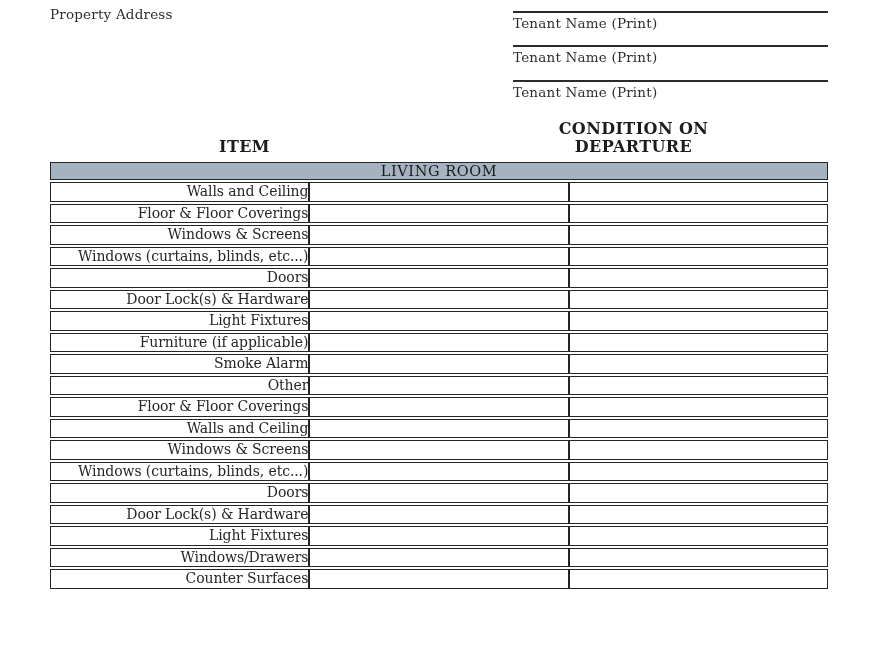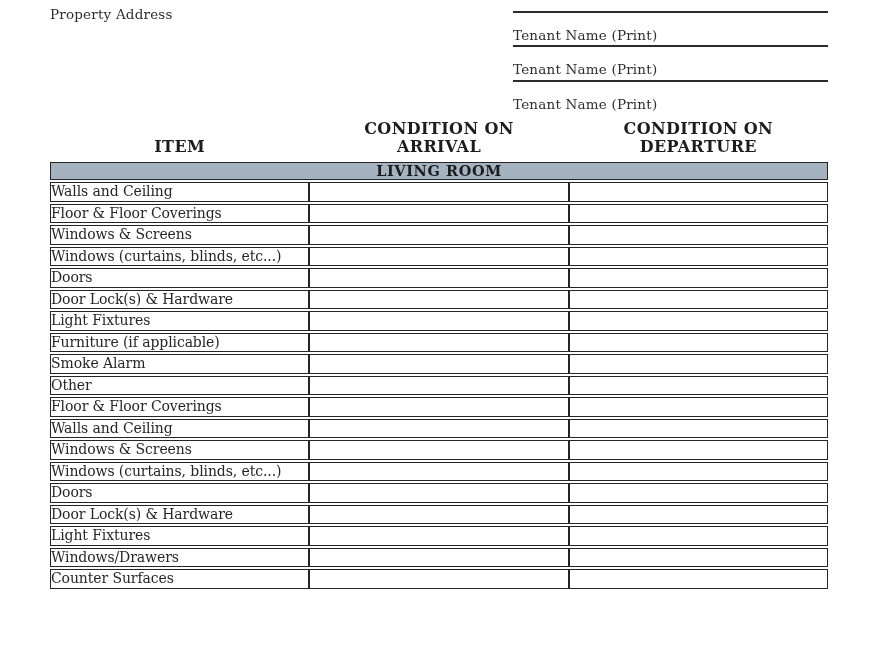--- a/index.html
+++ b/index.html
@@ -17,21 +17,21 @@
   .top-label {
     position: absolute;
     font-size: 13.5px;
     letter-spacing: 0.2px;
     color: #2e2e2e;
     white-space: nowrap;
   }
   .sig-block { position: absolute; border-top: 2px solid #2b2b2b; }
   .sig-block .sig-label {
     display: block;
-    padding-top: 14px;
+    padding-top: 2px;
     font-size: 13.5px;
     letter-spacing: 0.2px;
     color: #2e2e2e;
     white-space: nowrap;
   }
   #landlord-block { left: 50px; top: 44px; width: 316px; }
   #tenant-block-1 { left: 513px; top: 11px; width: 315px; }
   #tenant-block-2 { left: 513px; top: 45px; width: 315px; }
   #tenant-block-3 { left: 513px; top: 80px; width: 315px; }
 
@@ -64,30 +64,30 @@
     left: 50px; top: 160px;
     width: 778px;
     border-collapse: separate;
     border-spacing: 0 2px;
     table-layout: fixed;
   }
   .checklist td { border: 1.5px solid #252525; padding: 0; }
   .checklist td.band {
     background: var(--band-color, #a5b3c1);
     text-align: center;
-    font-weight: bold;
+    font-weight: normal;
     font-size: 14.5px;
     letter-spacing: 0.6px;
     color: #1b1b1b;
     height: 16px;
     line-height: 16px;
   }
   .checklist td.item {
     width: 260px;
-    text-align: left;
+    text-align: right;
     font-size: 14px;
     letter-spacing: -0.1px;
     color: #262626;
     height: 17.5px;
     line-height: 17.5px;
     overflow: hidden;
     white-space: nowrap;
   }
   .checklist td.cond { width: 259px; background: #ffffff; }
 </style>
@@ -109,23 +109,20 @@
 
   <div class="sig-block" id="tenant-block-3">
     <span class="sig-label">Tenant Name (Print)</span>
   </div>
 
   <div class="col-headers">
     <div class="col">
       <span>ITEM</span>
     </div>
     <div class="col">
-      <span class="wrap2">CONDITION ON ARRIVAL</span>
-    </div>
-    <div class="col">
       <span class="wrap2">CONDITION ON DEPARTURE</span>
     </div>
   </div>
 
   <table class="checklist">
     <tbody>
         <tr>
           <td colspan="3" class="band">LIVING ROOM</td>
         </tr>
         <tr>

